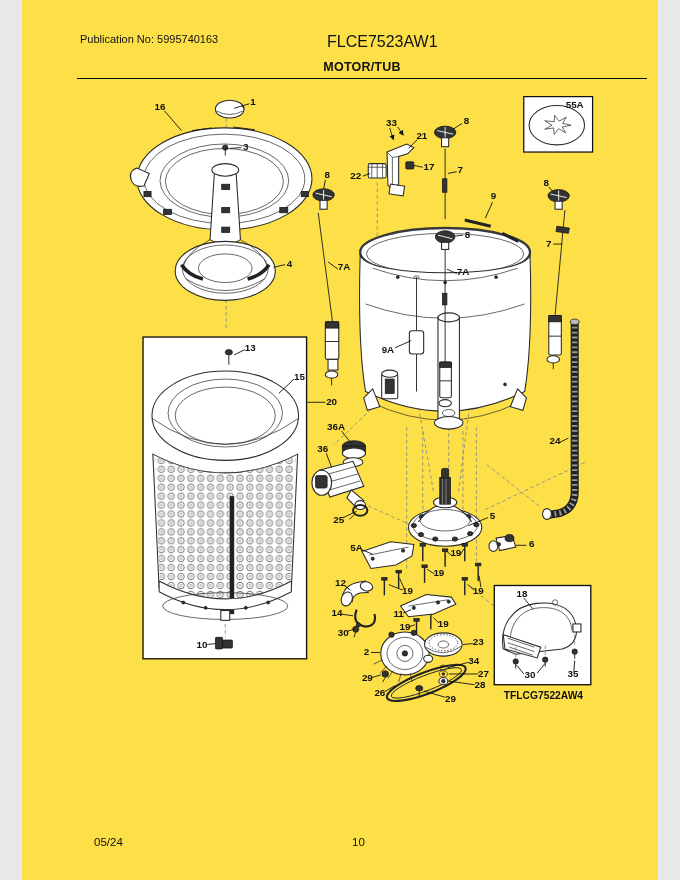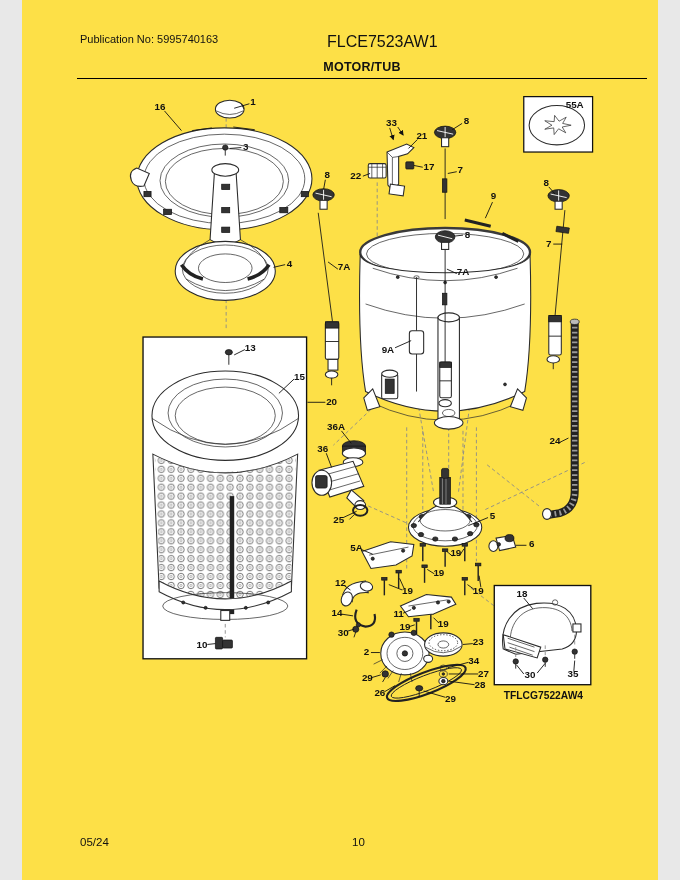--- a/index.html
+++ b/index.html
@@ -3,21 +3,21 @@
 <meta charset="utf-8">
 <style>
   html,body{margin:0;padding:0;background:#e8e8e8;}
   .page{position:relative;width:636px;height:880px;background:#fde047;margin:0 auto;
         font-family:"Liberation Sans",sans-serif;color:#111;overflow:hidden;}
   .hdr-pub{position:absolute;left:58px;top:33px;font-size:11px;}
   .hdr-model{position:absolute;left:305px;top:33px;font-size:16px;}
   .hdr-title{position:absolute;left:0;top:60px;width:680px;text-align:center;
              font-size:12.5px;font-weight:bold;letter-spacing:.2px;}
   .hdr-rule{position:absolute;left:55px;top:78px;width:570px;border-top:1.5px solid #000;height:0;}
-  .ftr-date{position:absolute;left:58px;top:836px;font-size:11.5px;}
+  .ftr-date{position:absolute;left:72px;top:836px;font-size:11.5px;}
   .ftr-page{position:absolute;left:330px;top:836px;font-size:11.5px;}
   svg.diagram{position:absolute;left:0;top:85px;}
   .callout{font-family:"Liberation Sans",sans-serif;font-size:11px;font-weight:700;fill:#111;}
   .caption{font-family:"Liberation Sans",sans-serif;font-size:11.5px;font-weight:700;fill:#111;}
   .ln{stroke:#1a1a1a;stroke-width:1;fill:none;}
   .dash{stroke:#8a8a8a;stroke-width:1;fill:none;stroke-dasharray:4 3;}
   .part{stroke:#2b2b2b;stroke-width:1.2;fill:#ffffff;}
   .partthin{stroke:#2b2b2b;stroke-width:.8;fill:none;}
   .dark{fill:#333;stroke:#111;stroke-width:.8;}
 </style>

